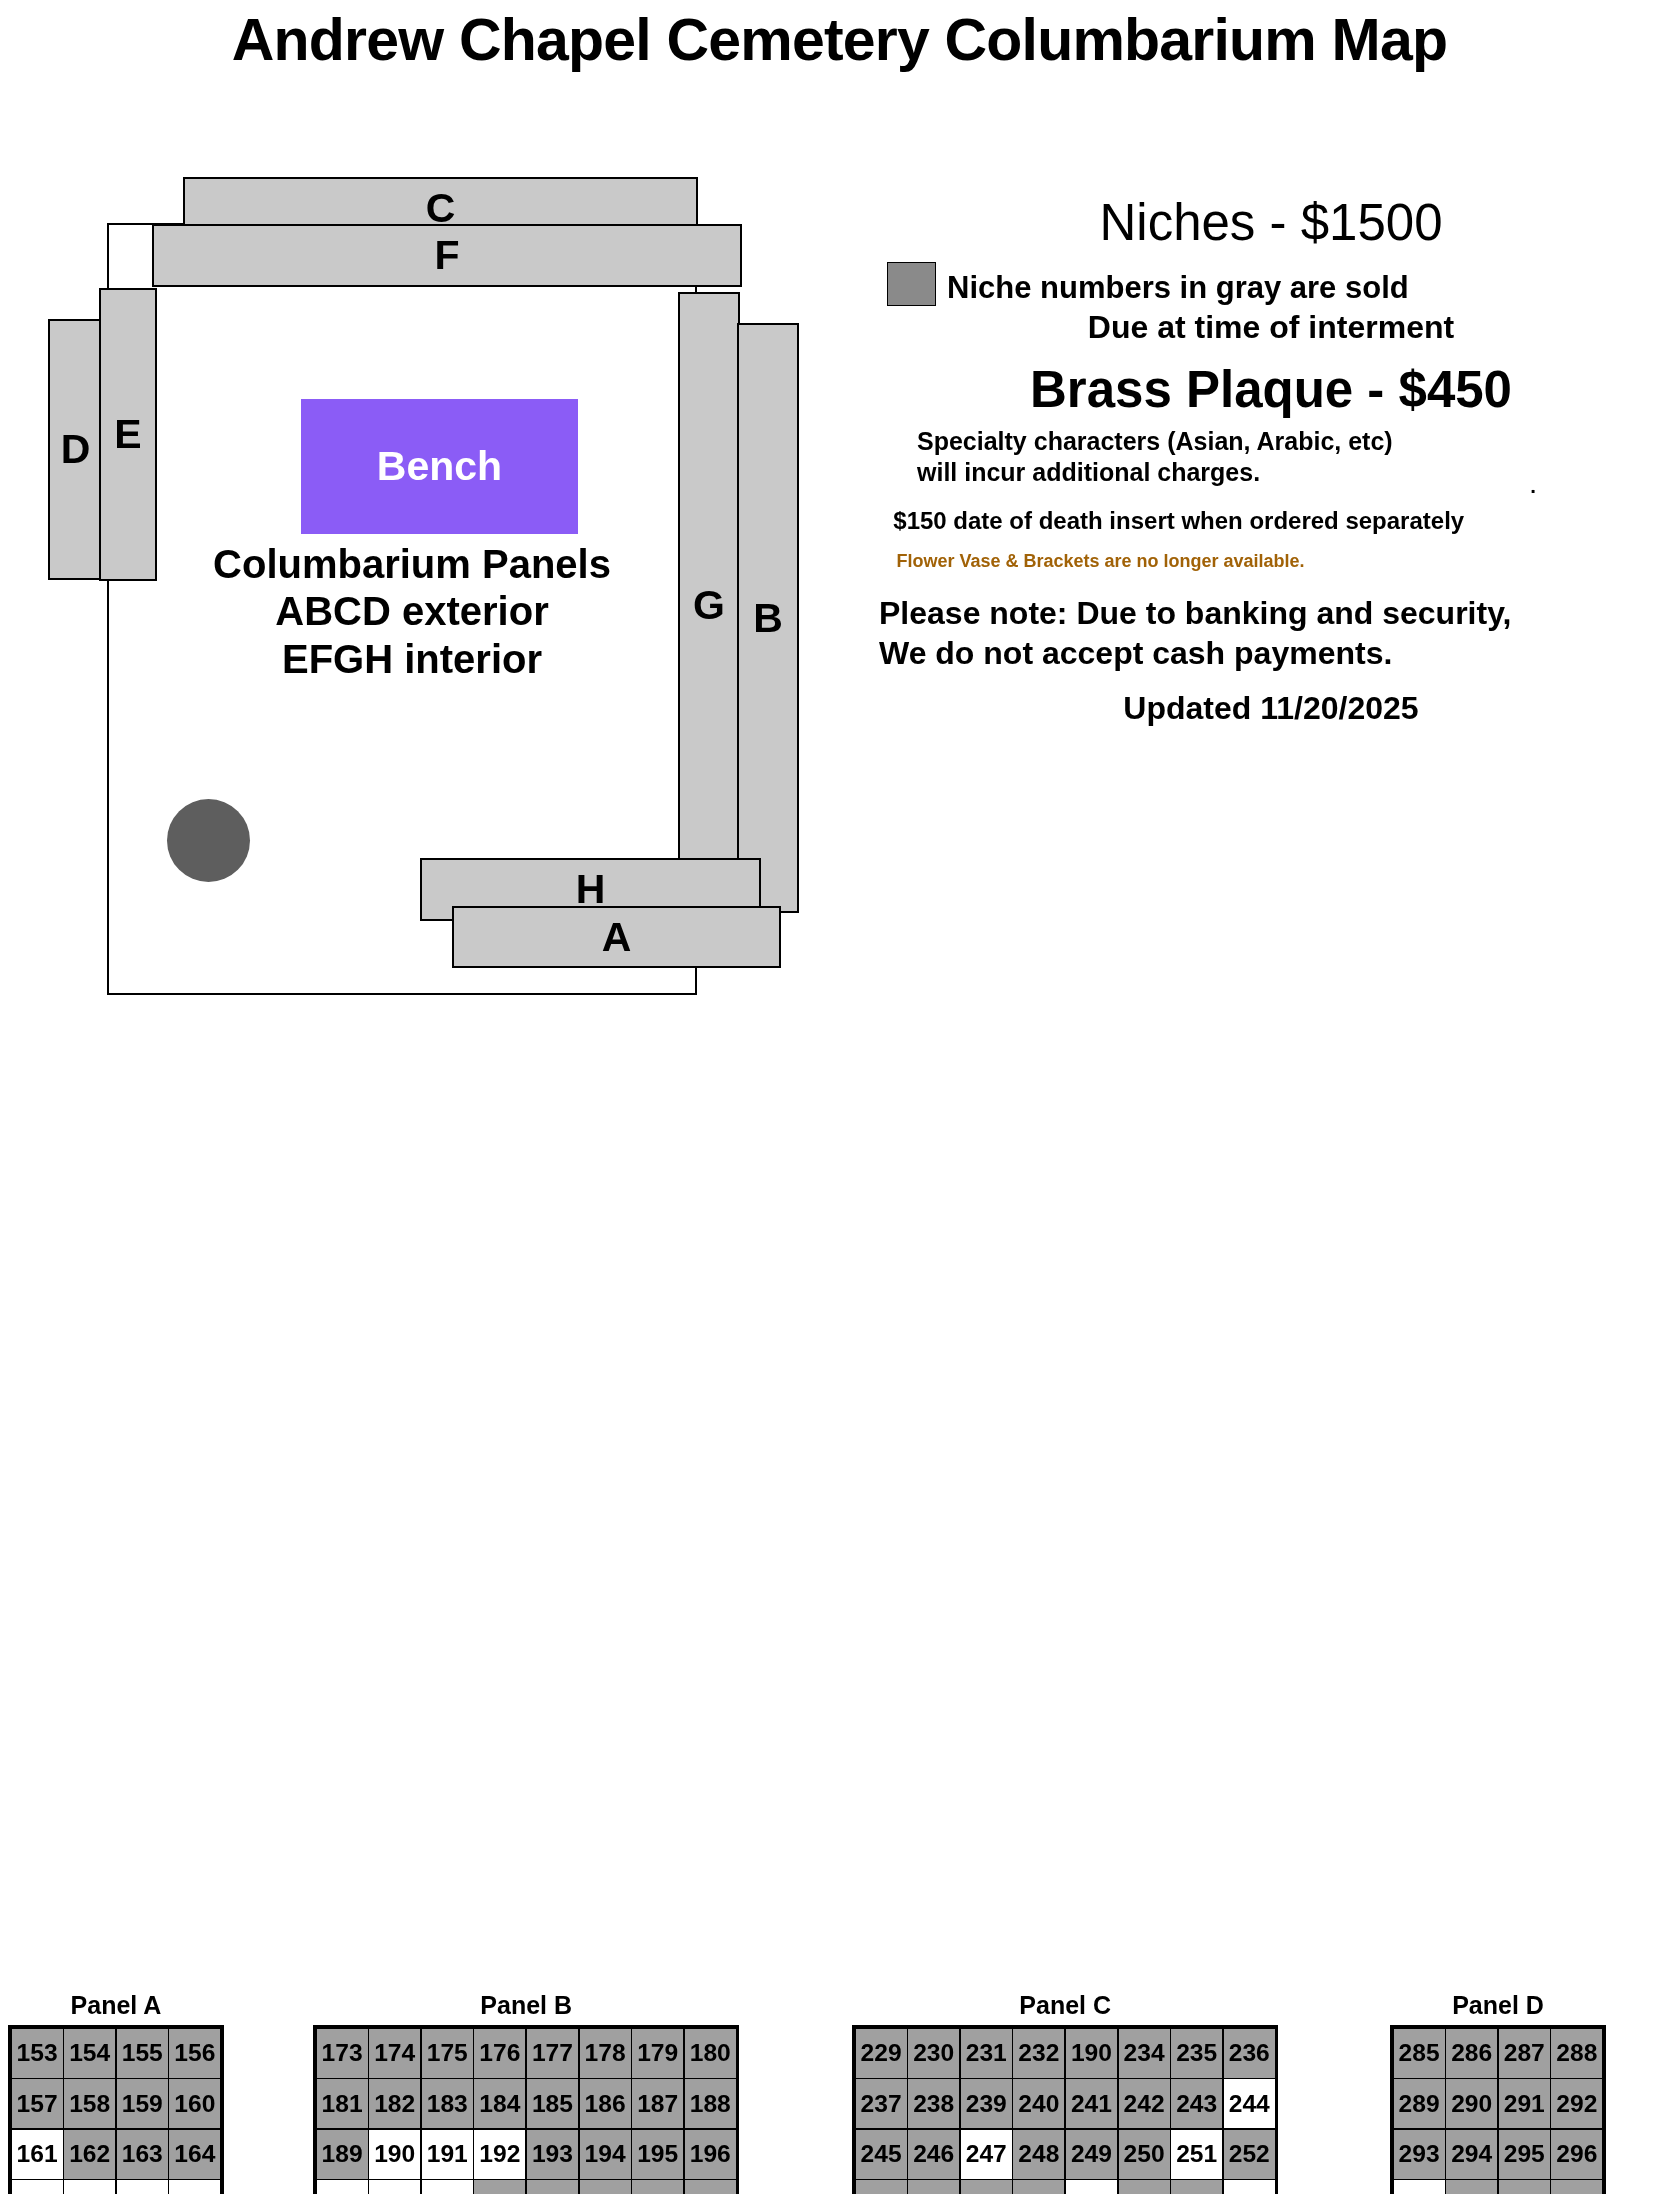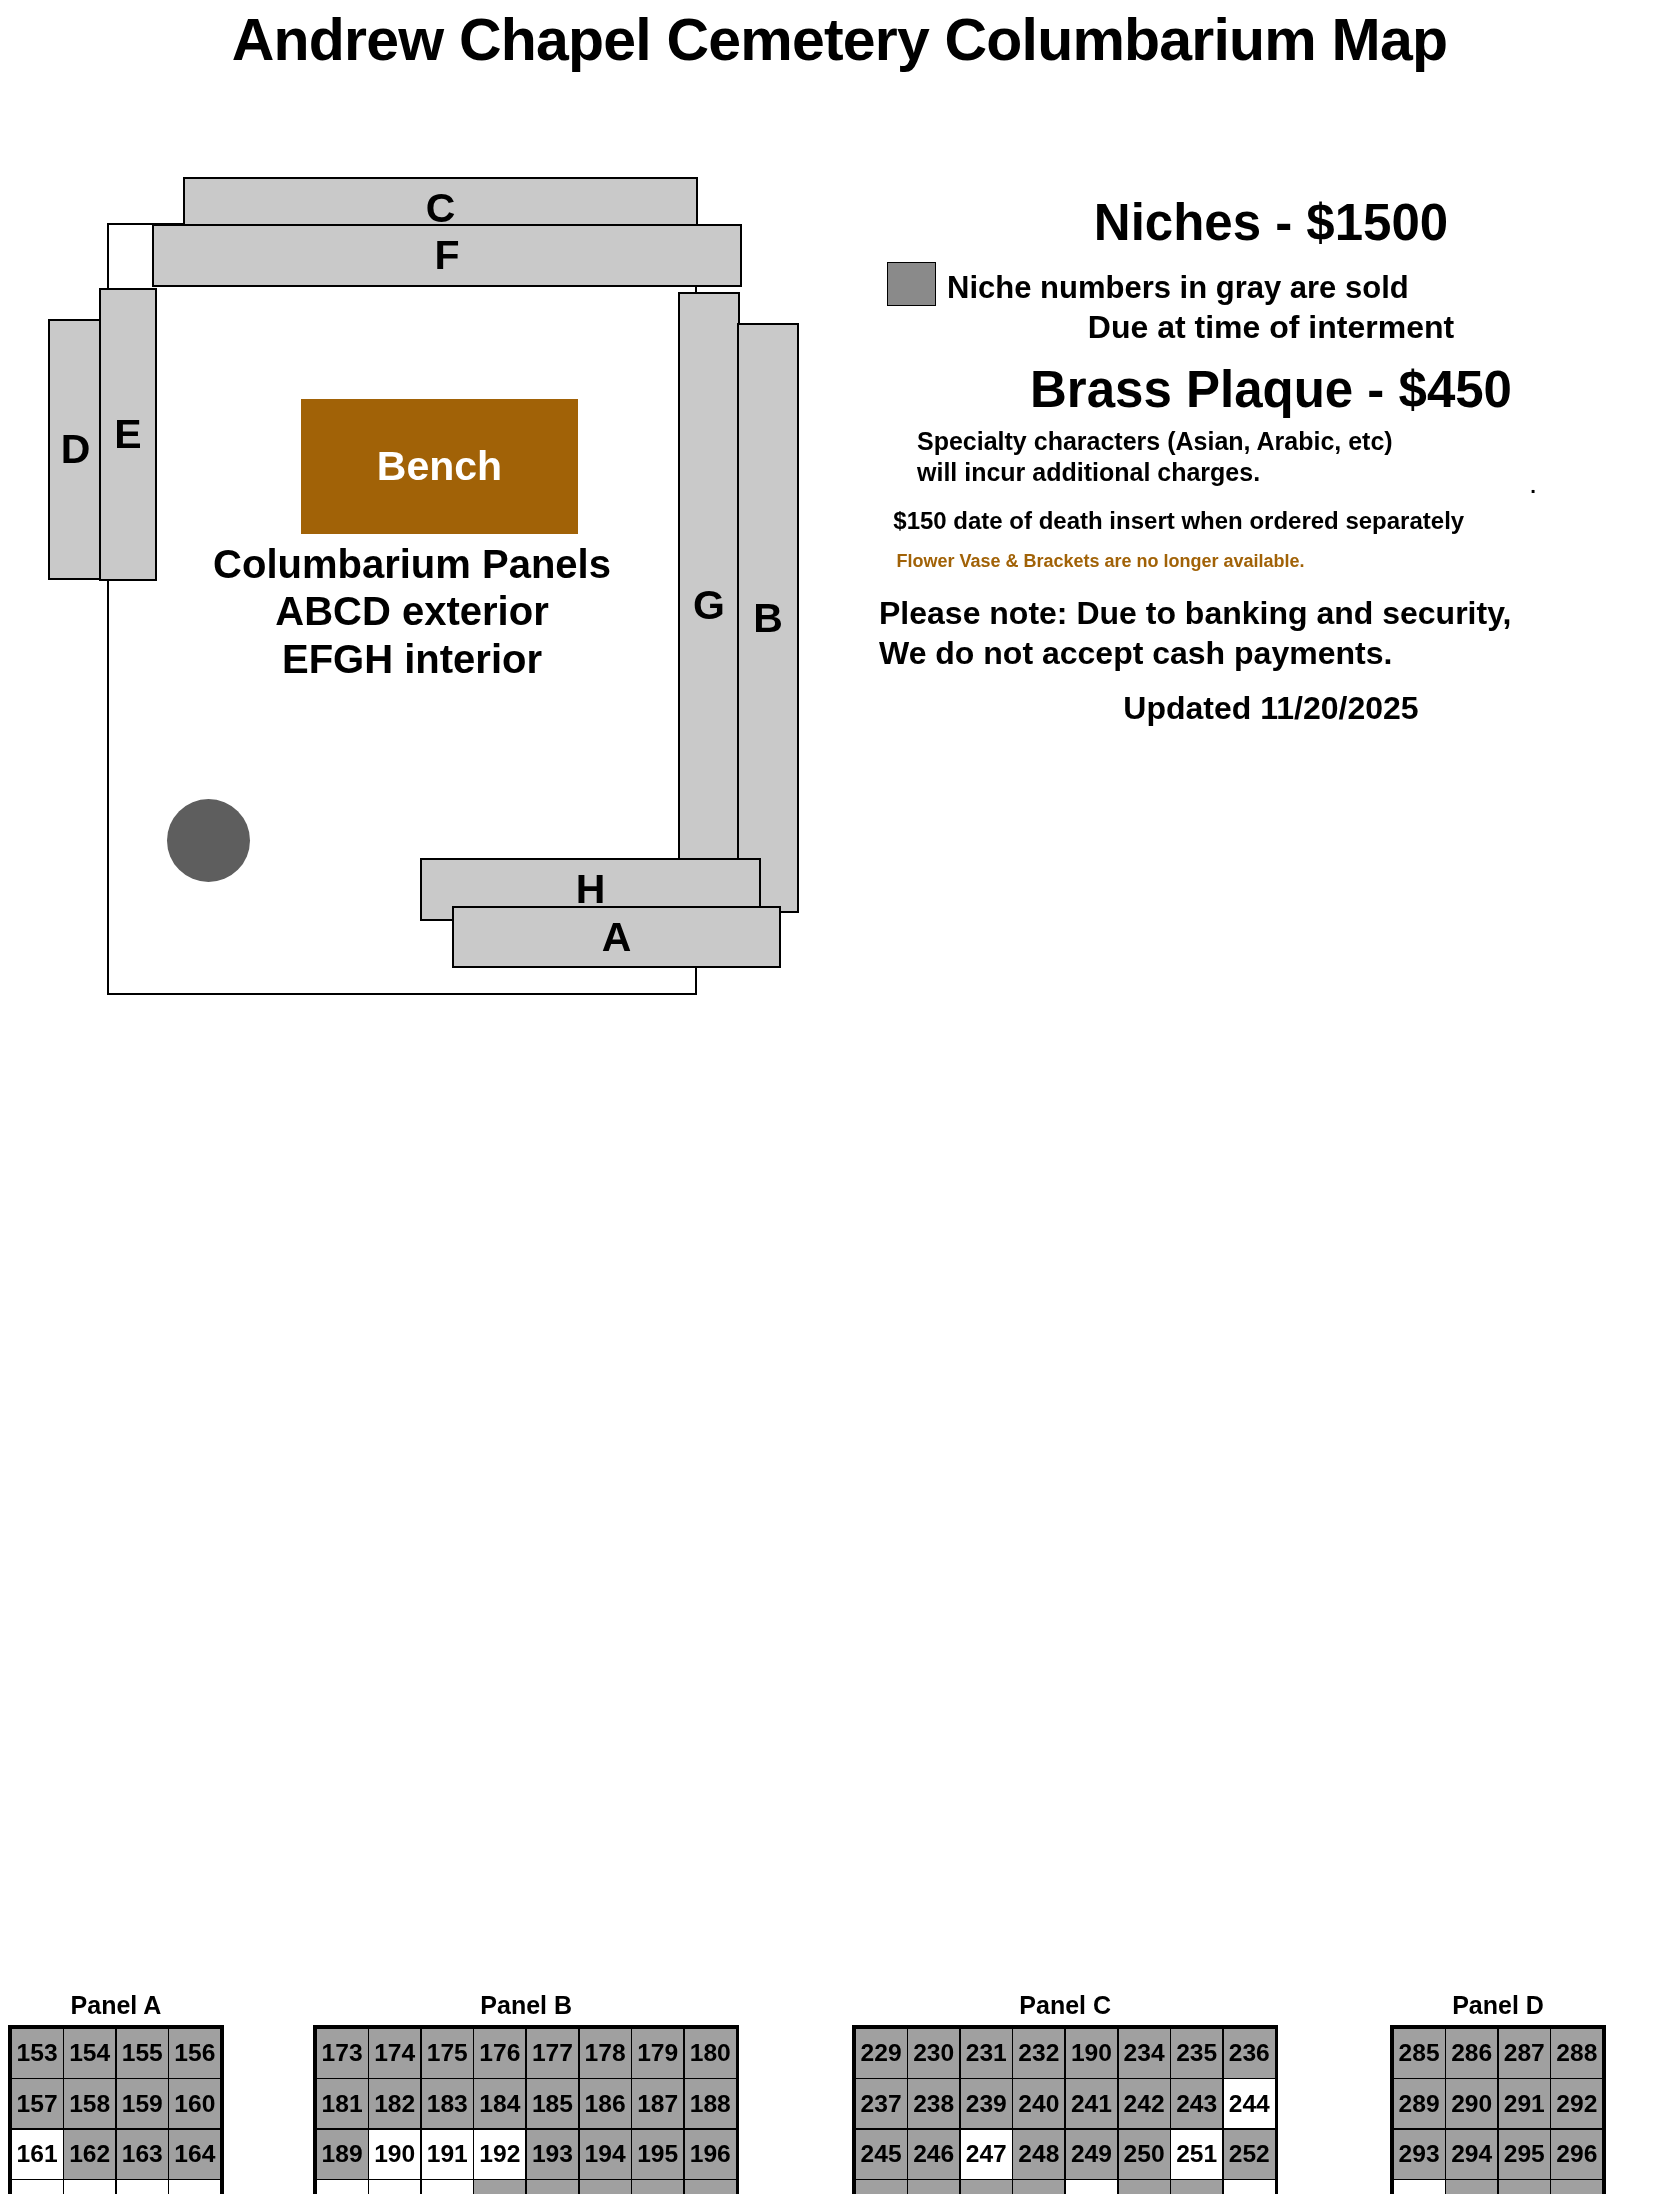--- a/index.html
+++ b/index.html
@@ -65,21 +65,21 @@
           align-items: center; }
   
   .dg-b { left: 697px; top: 162px; width: 62px;  height: 590px; font-size: 41px; }
   
   .dg-h { left: 380px; top: 697px; width: 341px; height: 63px; font-size: 41px; }
   
   .dg-a { left: 412px; top: 745px; width: 329px; height: 62px; font-size: 41px; }
   
   .dg-bench {
     left: 261px; top: 238px; width: 277px; height: 135px;
-    background: #a16207; border: none; color: #ffffff; font-size: 41px;
+    background: #8b5cf6; border: none; color: #ffffff; font-size: 41px;
   }
   
   .dg-circle {
     position: absolute;
     left: 127px; top: 638px; width: 83px; height: 83px;
     background: #5e5e5e; border-radius: 50%;
   }
   .dg-caption {
     position: absolute;
     left: 87px; top: 380px; width: 570px;
@@ -91,21 +91,21 @@
 
   
   .pricing {
     position: absolute;
     left: 879px;
     top: 119px;
     width: 784px;
   }
   .price-head {
     font-size: 51px;
-    font-weight: bold;
+    font-weight: normal;
     text-align: center;
     white-space: nowrap;
   }
   .sold-row {
     display: flex;
     align-items: flex-end;
     margin: 9.5px 0 0 0;
     padding-left: 8px;
   }
   .sold-swatch {

